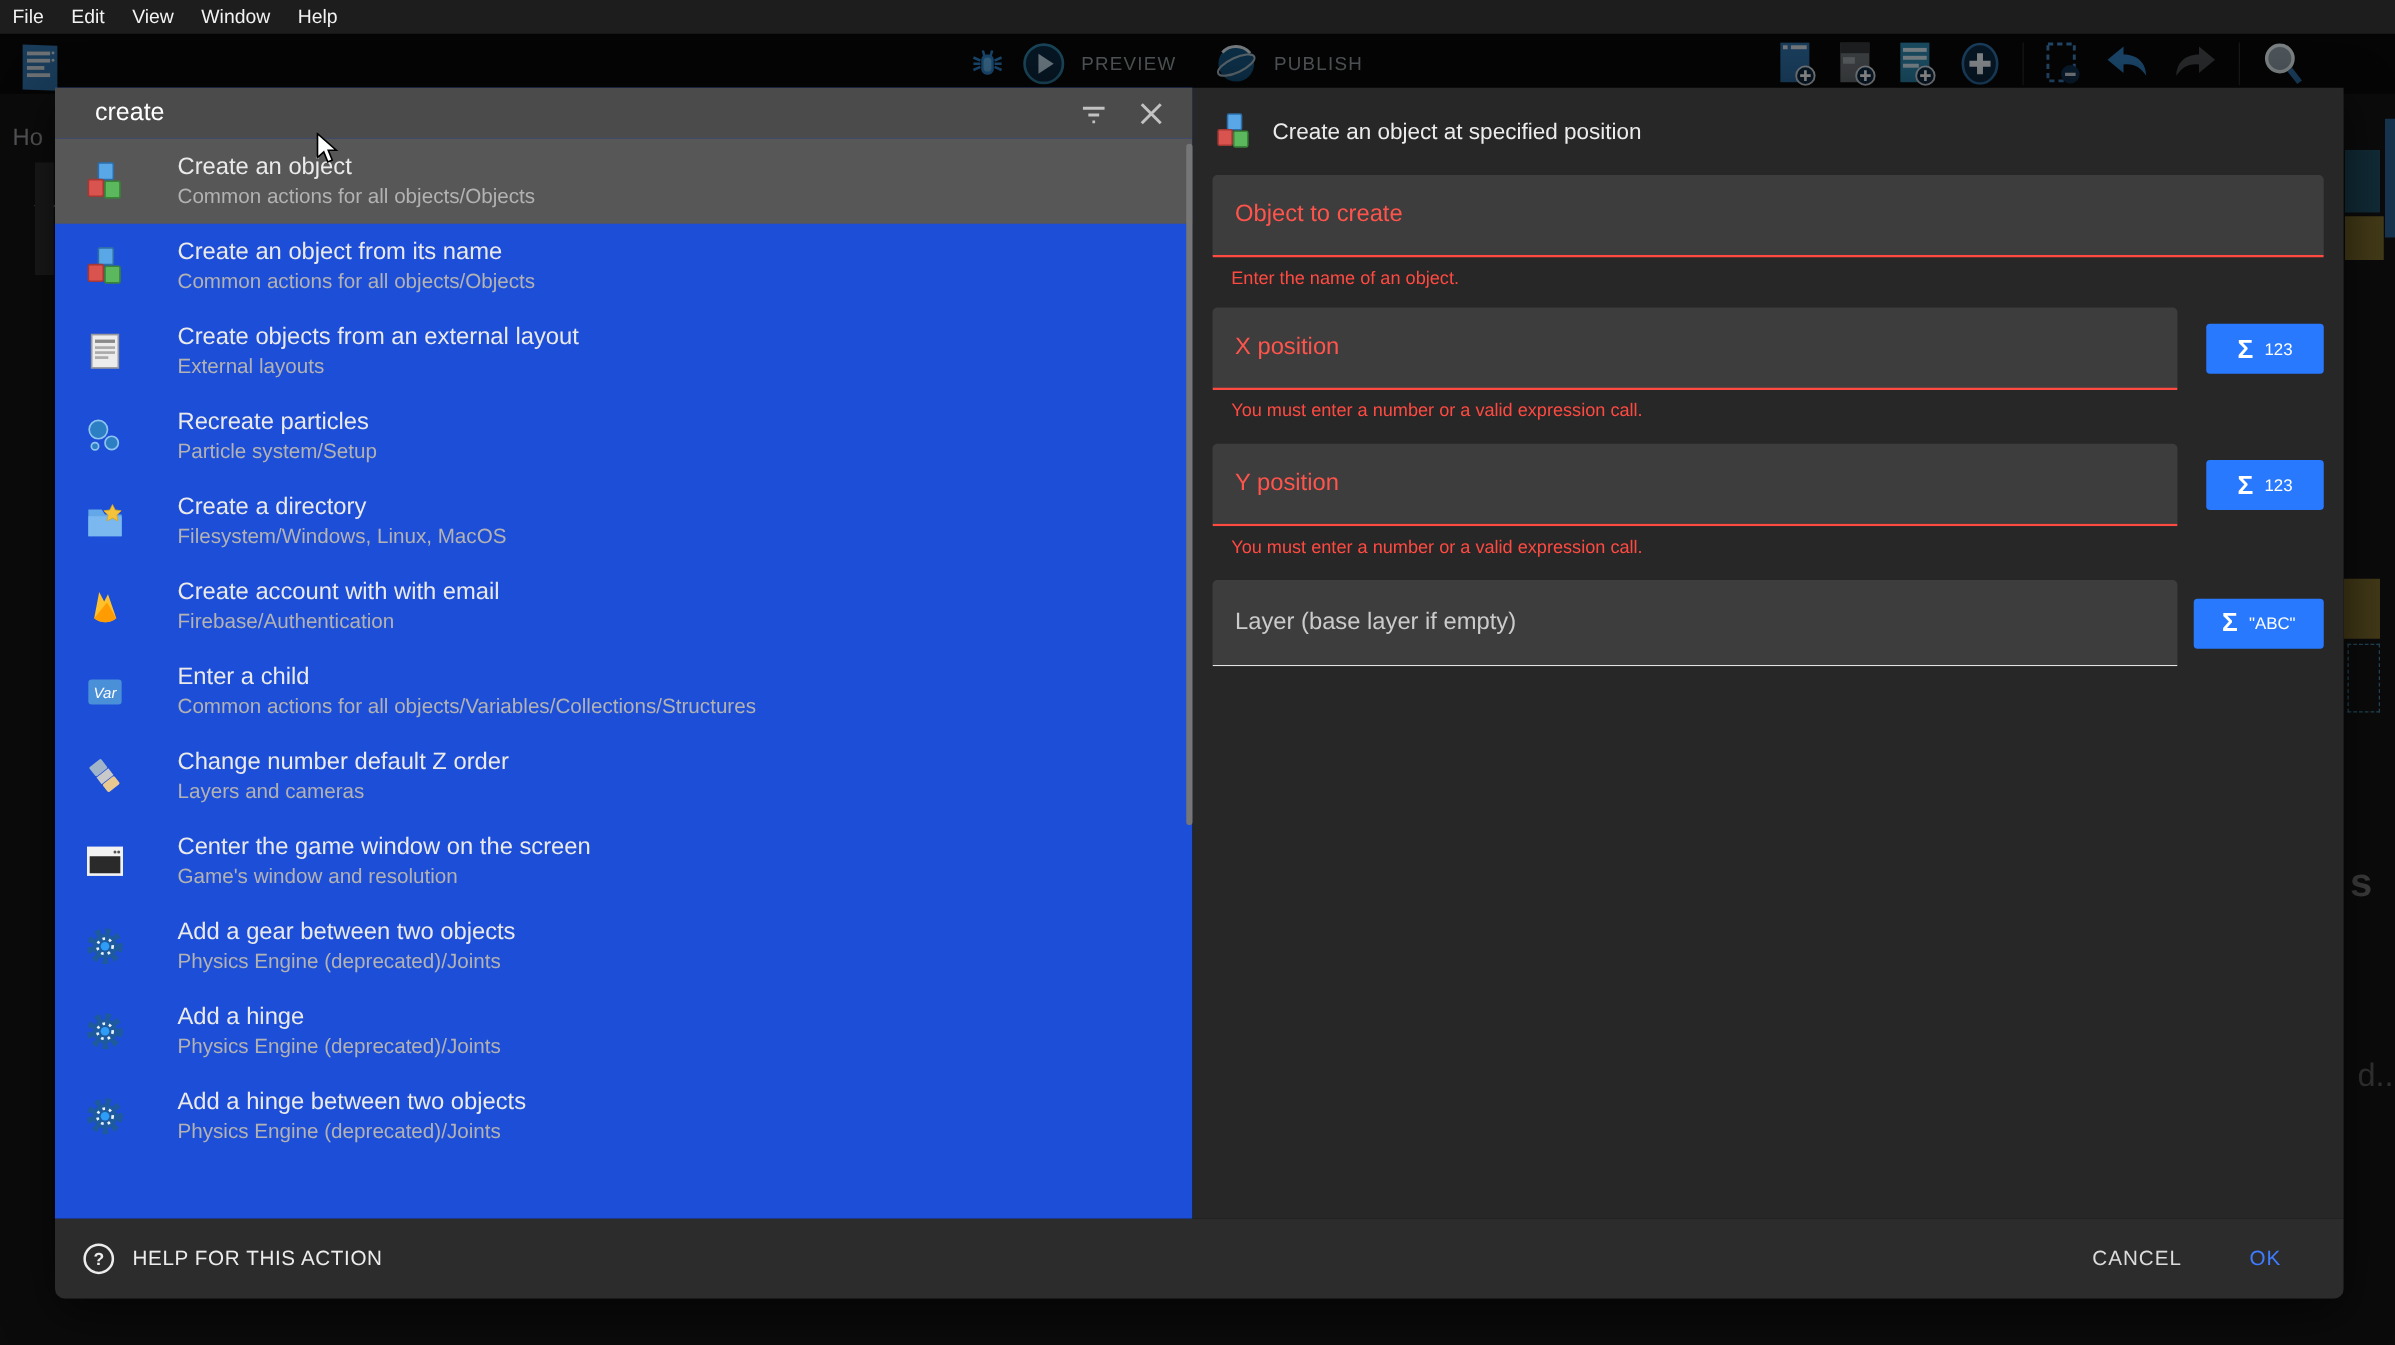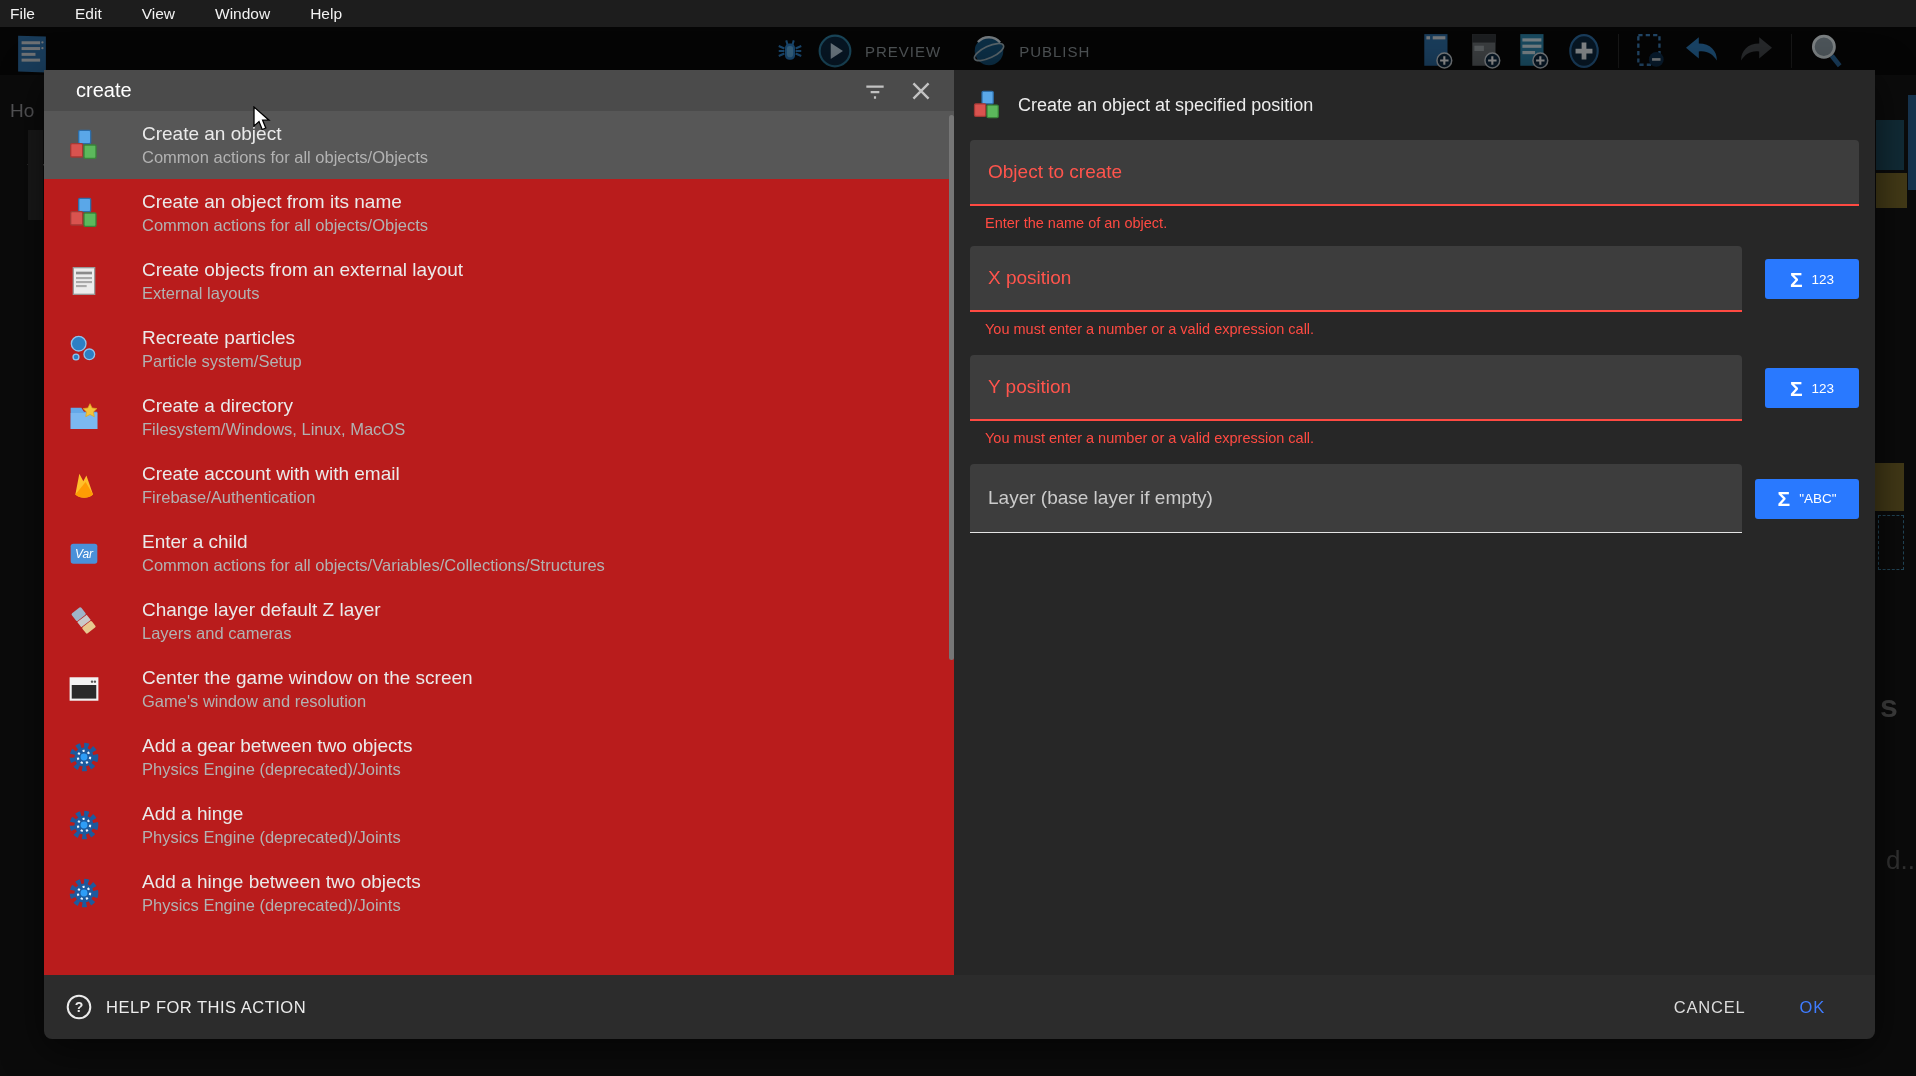--- a/index.html
+++ b/index.html
@@ -1,20 +1,20 @@
 <!DOCTYPE html>
 <html><head>
 <meta charset="utf-8">
 <style>
   html,body{margin:0;padding:0;background:#000;}
   *{box-sizing:border-box;font-family:"Liberation Sans",sans-serif;}
   .screen{position:relative;width:1916px;height:1076px;background:#141414;overflow:hidden;}
 
   
-  .menubar{position:absolute;left:0;top:0;width:1916px;height:27px;background:#1d1d1d;display:flex;align-items:center;gap:40px;padding-left:10px;z-index:6;}
+  .menubar{position:absolute;left:0;top:0;width:1916px;height:27px;background:#1d1d1d;display:flex;align-items:center;gap:22px;padding-left:10px;z-index:6;}
   .menu-item{color:#f2f2f2;font-size:15.5px;cursor:default;}
 
   
   .bg-layer{position:absolute;inset:0;z-index:1;}
   .toolbar{position:absolute;left:0;top:27px;width:1916px;height:48px;background:#0a0a0a;}
   .tb-icon{display:inline-block;line-height:0;}
   .project-ic{position:absolute;left:12px;top:5px;width:40px;height:44px;}
   .tb-center{position:absolute;left:775px;top:6px;display:flex;align-items:center;gap:12px;justify-content:flex-end;}
   .tb-label{color:#8f979c;font-size:15px;letter-spacing:1px;}
   .tb-right{position:absolute;right:72px;top:5px;display:flex;align-items:center;gap:16px;}
@@ -23,21 +23,21 @@
   .caret{position:absolute;left:27px;top:164px;width:0;height:0;border-left:9px solid transparent;border-right:9px solid transparent;border-top:9px solid #7d7d7d;}
   .side-strip{position:absolute;left:28px;top:130px;width:15px;height:90px;background:#2e2e2e;}
   .edge-block{position:absolute;}
   .edge-text{position:absolute;color:#6f6f6f;}
 
   
   .dim{position:absolute;inset:0;background:rgba(0,0,0,0.45);z-index:2;}
 
   
   .modal{position:absolute;left:44px;top:70px;width:1831px;height:969px;z-index:4;border-radius:0 0 8px 8px;overflow:hidden;box-shadow:0 10px 40px rgba(0,0,0,.6);}
-  .left-panel{position:absolute;left:0;top:0;width:910px;height:905px;background:#b91c1c;}
+  .left-panel{position:absolute;left:0;top:0;width:910px;height:905px;background:#1d4ed8;}
   .search-bar{position:absolute;left:0;top:0;width:910px;height:41px;background:#4b4b4b;display:flex;align-items:center;}
   .search-input{flex:1;background:transparent;border:none;outline:none;color:#ffffff;font-size:20px;padding-left:32px;}
   .sb-ic{width:26px;height:26px;margin-right:20px;cursor:pointer;line-height:0;}
   .action-list{position:absolute;left:0;top:41px;width:910px;height:864px;overflow:hidden;}
   .row{display:flex;align-items:center;height:68px;padding-left:24px;cursor:pointer;}
   .row.selected{background:#575757;}
   .row-icon{width:32px;height:32px;flex:0 0 32px;line-height:0;}
   .row-text{margin-left:42px;display:flex;flex-direction:column;}
   .row-title{color:#eaeaea;font-size:19px;line-height:25px;}
   .row-sub{color:#b2b2b2;font-size:16.5px;line-height:23px;}
@@ -280,21 +280,21 @@
 
   <div class="row">
     <span class="row-icon"><svg width="100%" height="100%" viewBox="0 0 24 24">
                 <g transform="rotate(-38 12 12)">
                   <rect x="7.5" y="2" width="9" height="7" rx="1" fill="#9fb4c8"></rect>
                   <rect x="7.5" y="9.5" width="9" height="5" fill="#c9c9c9"></rect>
                   <rect x="7.5" y="15" width="9" height="6" rx="1" fill="#e8c98f"></rect>
                 </g>
               </svg></span>
     <span class="row-text">
-      <span class="row-title">Change layer default Z layer</span>
+      <span class="row-title">Change number default Z order</span>
       <span class="row-sub">Layers and cameras</span>
     </span>
   </div>
 
   <div class="row">
     <span class="row-icon"><svg width="100%" height="100%" viewBox="0 0 24 24">
                 <rect x="2" y="4" width="20" height="16" fill="#2a2a2a" stroke="#f2f2f2" stroke-width="1.6"></rect>
                 <rect x="2" y="4" width="20" height="5" fill="#f2f2f2"></rect>
                 <circle cx="18" cy="6.5" r="0.9" fill="#555"></circle>
                 <circle cx="20.2" cy="6.5" r="0.9" fill="#555"></circle>

